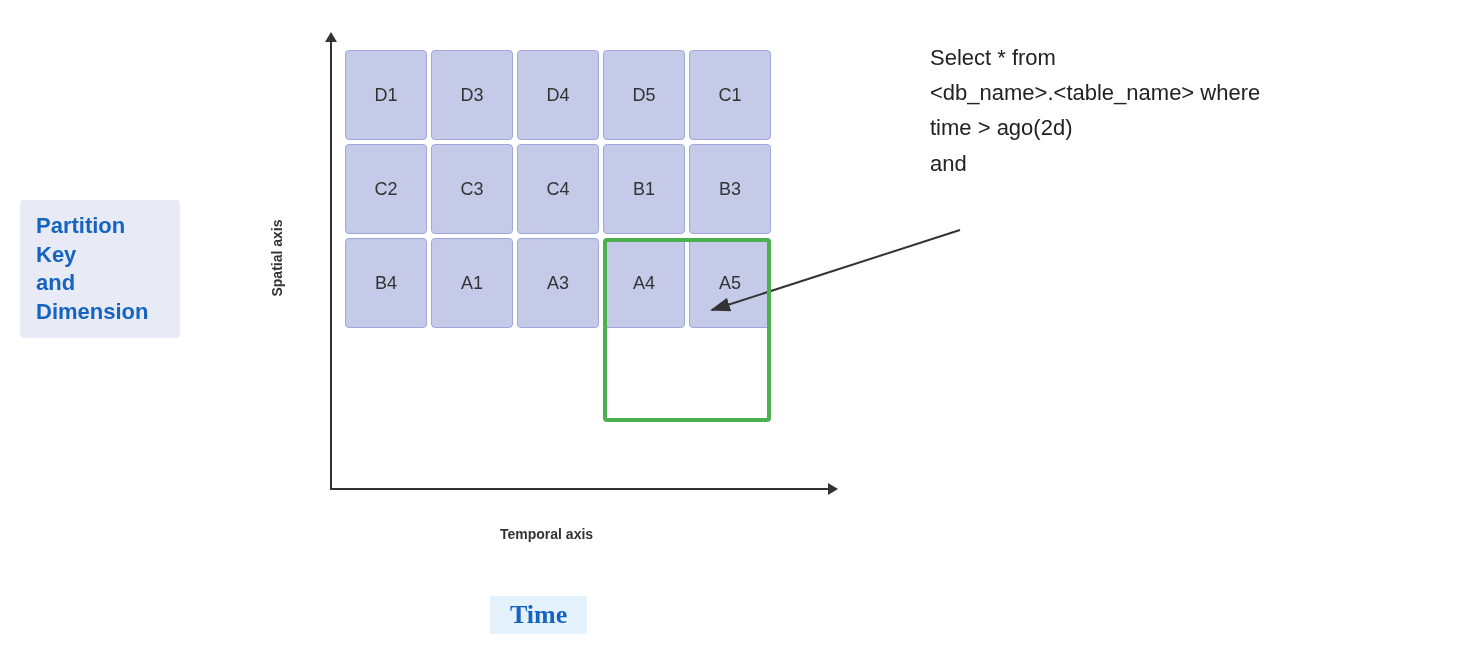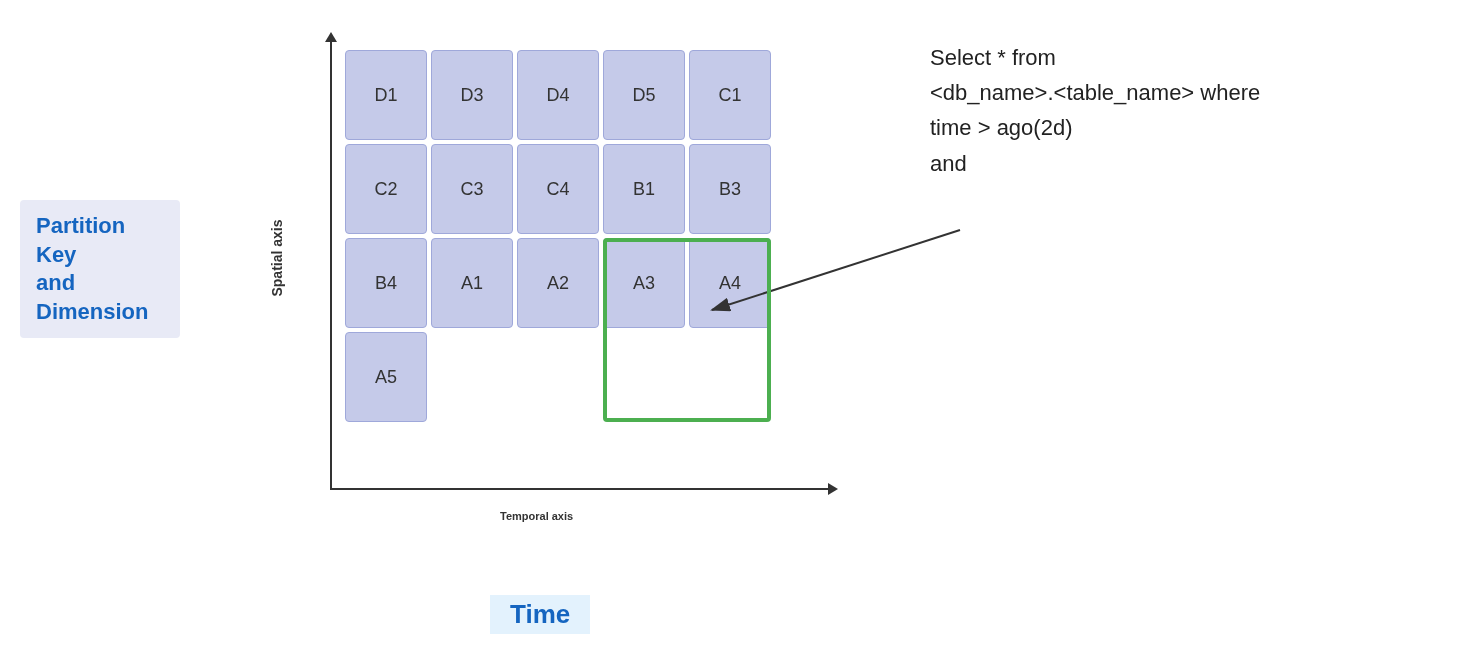--- a/index.html
+++ b/index.html
@@ -94,22 +94,22 @@
       transform-origin: center center;
       font-size: 14px;
       font-weight: bold;
       color: #333;
       white-space: nowrap;
     }
 
     .axis-label-x {
       position: absolute;
       left: 230px;
-      top: 480px;
-      font-size: 11px;
+      top: 496px;
+      font-size: 14px;
       font-weight: bold;
       color: #333;
     }
 
     
     .grid-container {
       position: absolute;
       left: 75px;
       top: 20px;
       display: grid;
@@ -174,20 +174,21 @@
     .time-label {
       position: absolute;
       left: 490px;
       bottom: 20px;
       background: #e3f2fd;
       border-radius: 0;
       padding: 4px 20px;
       color: #1565c0;
       font-size: 26px;
       font-weight: bold;
+      font-family: Liberation Serif, serif;
     }
   </style>
 </head>
 <body>
 
 <div class="page-container">
 
   <div class="partition-key-label">
     <span>Partition Key</span><br>
     <span>and</span><br>
@@ -215,21 +216,20 @@
         <div class="grid-cell">D4</div>
         <div class="grid-cell">D5</div>
         <div class="grid-cell">C1</div>
         <div class="grid-cell">C2</div>
         <div class="grid-cell">C3</div>
         <div class="grid-cell">C4</div>
         <div class="grid-cell">B1</div>
         <div class="grid-cell">B3</div>
         <div class="grid-cell">B4</div>
         <div class="grid-cell">A1</div>
-        <div class="grid-cell">A2</div>
         <div class="grid-cell">A3</div>
         <div class="grid-cell">A4</div>
         <div class="grid-cell">A5</div>
       </div>
 
     <div class="green-highlight"></div>
   </div>
 
   <svg class="arrow-svg" style="position:absolute;left:0;top:0;width:1480px;height:654px;pointer-events:none;">
 

